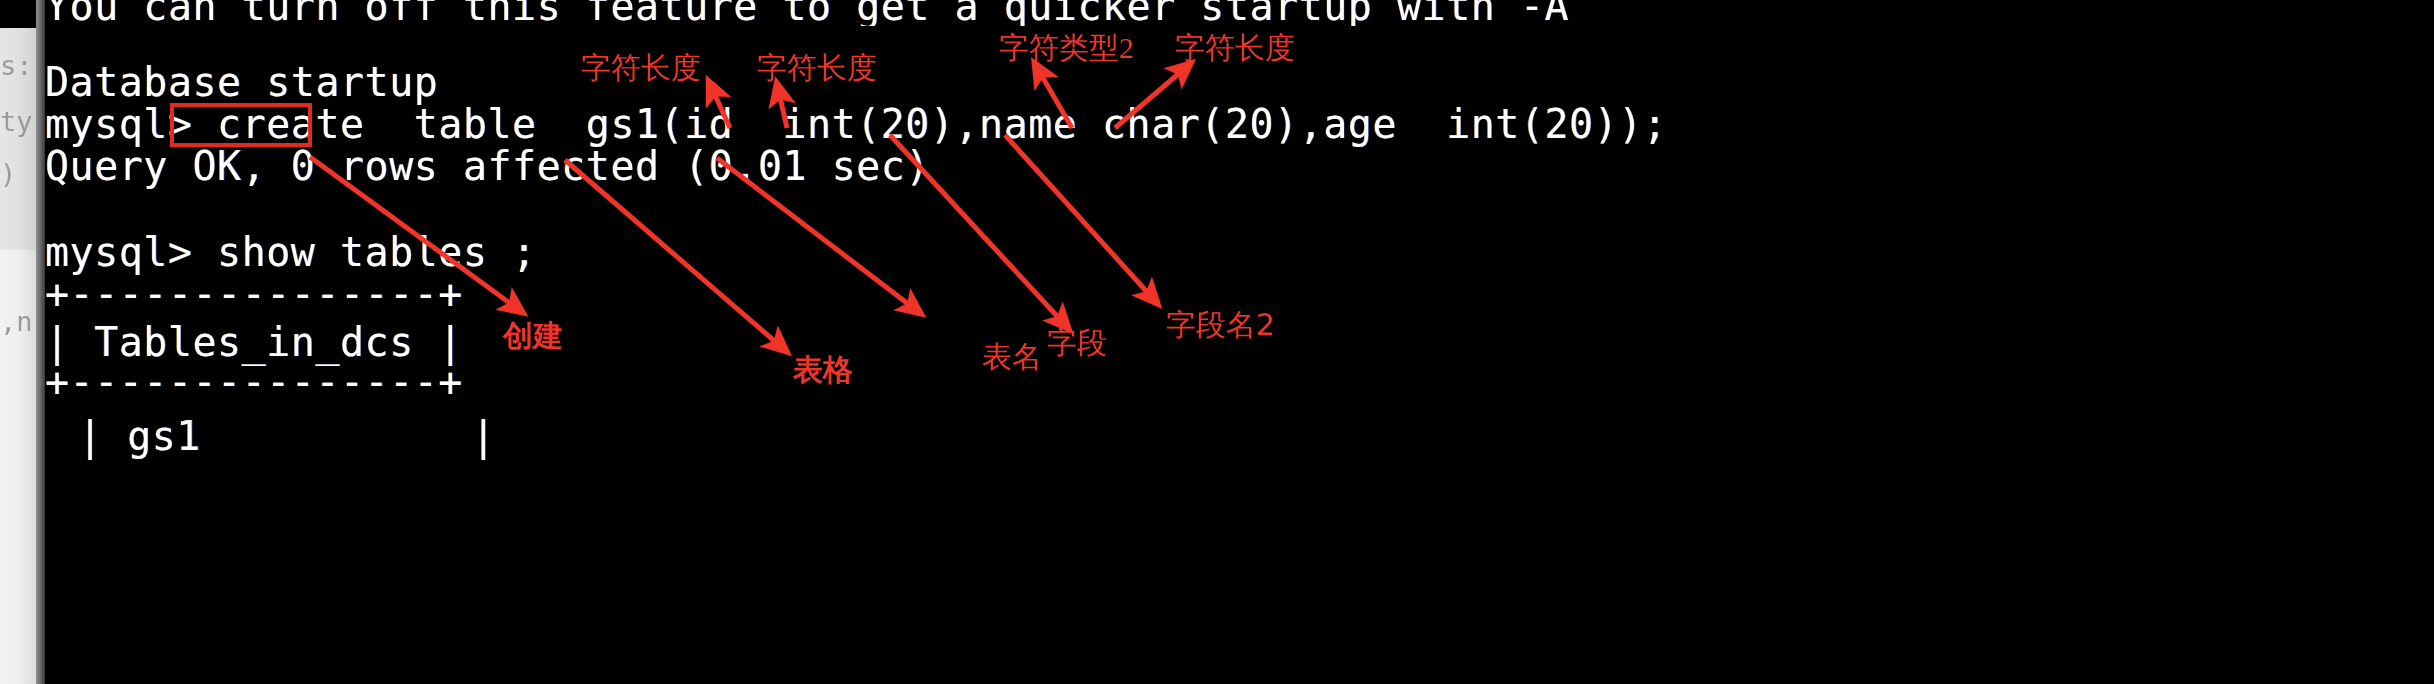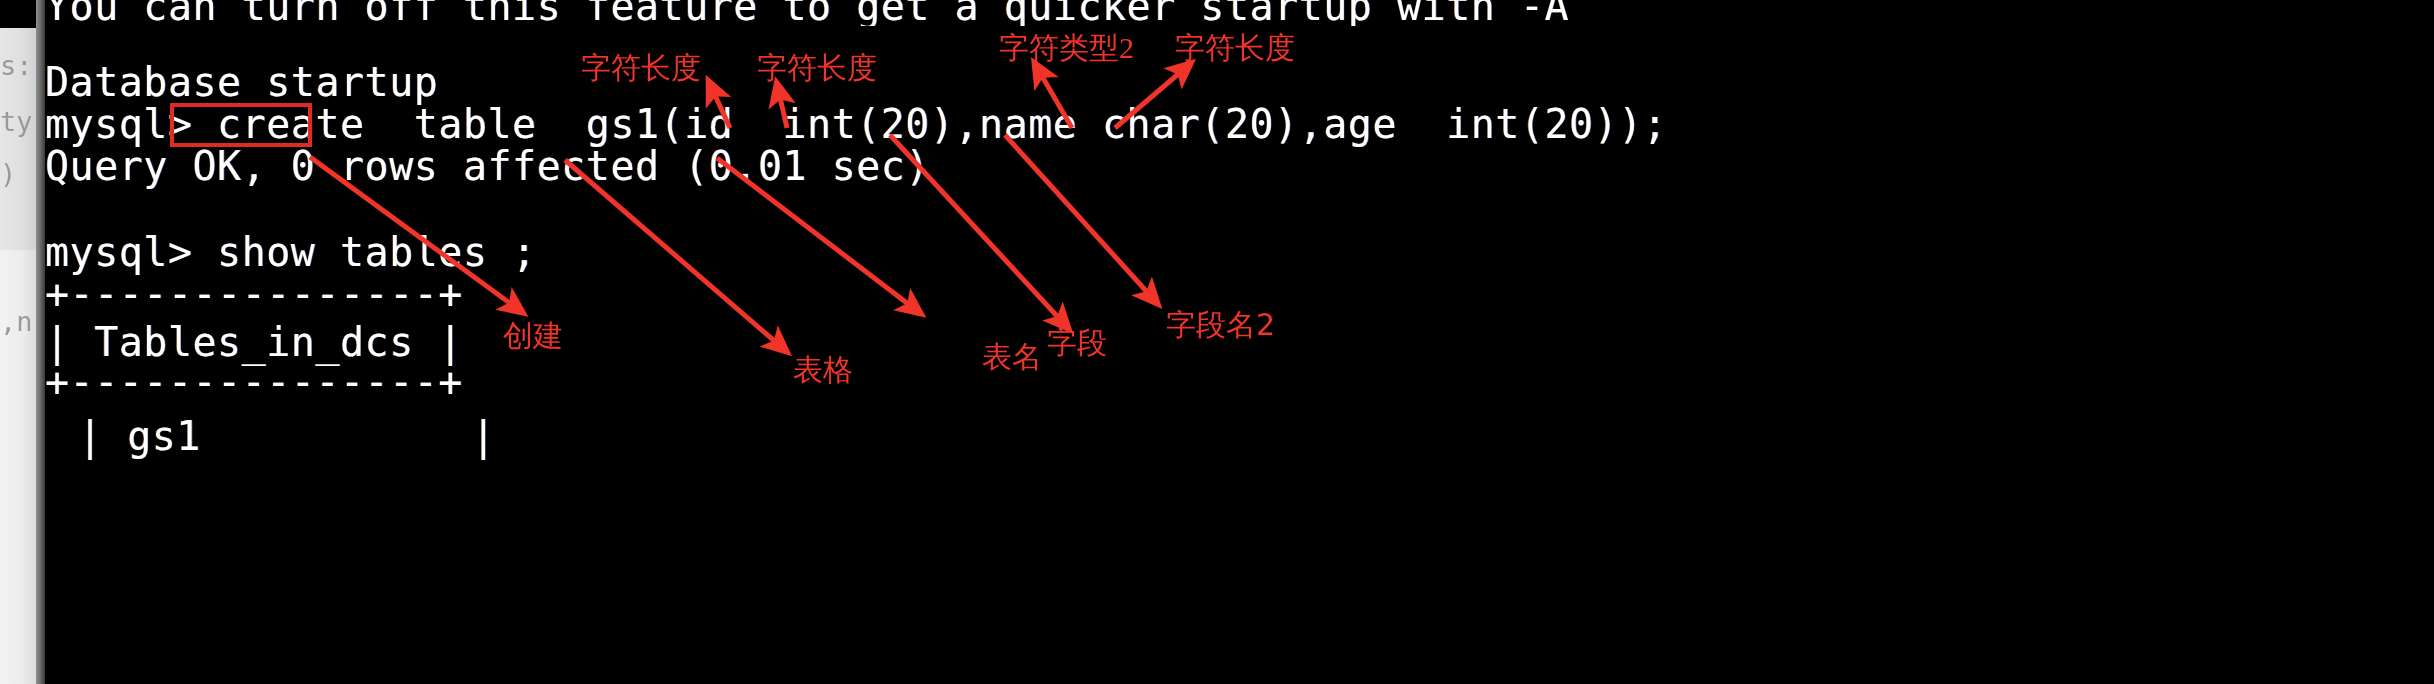--- a/index.html
+++ b/index.html
@@ -160,20 +160,20 @@
         <line x1="890" y1="135" x2="1068" y2="328" stroke="#f0342a" stroke-width="5" marker-end="url(#ah)"></line>
         <line x1="1005" y1="135" x2="1157" y2="303" stroke="#f0342a" stroke-width="5" marker-end="url(#ah)"></line>
       </g>
   </svg>
 
   <div id="anno-labels">
       <div class="anno-label" style="left: 581px; top: 53px;">字符长度</div>
       <div class="anno-label" style="left: 757px; top: 53px;">字符长度</div>
       <div class="anno-label" style="left: 999px; top: 33px; font-family: Liberation Serif, serif;">字符类型2</div>
       <div class="anno-label" style="left: 1175px; top: 33px;">字符长度</div>
-      <div class="anno-label" style="left: 503px; top: 321px;">创建</div>
-      <div class="anno-label" style="left: 793px; top: 355px;">表格</div>
+      <div class="anno-label" style="left: 503px; top: 321px; font-weight: bold;">创建</div>
+      <div class="anno-label" style="left: 793px; top: 355px; font-weight: bold;">表格</div>
       <div class="anno-label" style="left: 953px; top: 342px; margin-left: 29px;">表名</div>
       <div class="anno-label" style="left: 1047px; top: 328px;">字段</div>
       <div class="anno-label" style="left: 1166px; top: 310px;">字段名2</div>
     </div>
 
 </div>
 
 </body></html>

